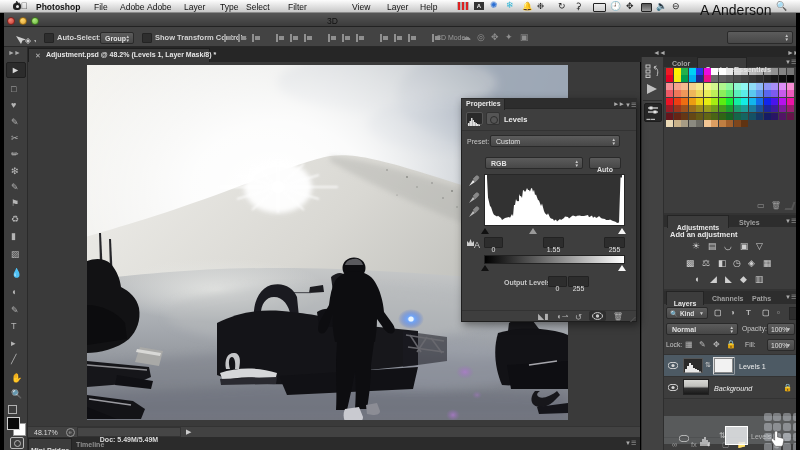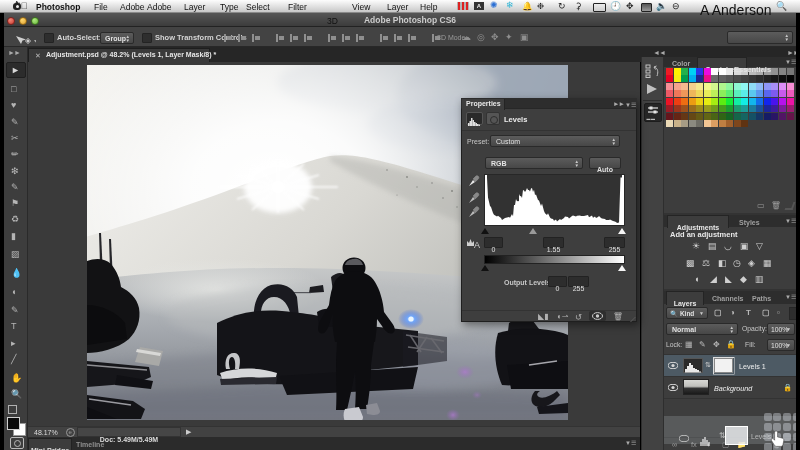--- a/index.html
+++ b/index.html
@@ -43,21 +43,20 @@
     <span style="position:absolute;left:626px;top:0.5px;font-size:9px;color:#222;z-index:52;">✥</span>
     <div style="position:absolute;left:641px;top:2.5px;width:9px;height:7px;border:1px solid #222;border-radius:1px;z-index:52;background:linear-gradient(#555,#999);"></div>
     <span style="position:absolute;left:656px;top:0.5px;font-size:9px;color:#222;z-index:52;">🔈</span>
     <span style="position:absolute;left:672px;top:0.5px;font-size:9px;color:#222;z-index:52;">⊖</span>
     <span style="position:absolute;left:700px;top:1.5px;font-size:14px;color:#111;z-index:52;">A Anderson</span>
     <span style="position:absolute;left:776px;top:0.5px;font-size:9px;color:#111;z-index:52;font-weight:bold;">🔍</span>
 <div style="position:absolute;left:0px;top:12px;width:800px;height:15px;background:linear-gradient(#565656,#3c3c3c);border-top:1px solid #6a6a6a;border-bottom:1px solid #222;box-sizing:border-box;z-index:40;"></div>
 <div style="position:absolute;left:7px;top:17px;width:6px;height:6px;background:radial-gradient(circle at 35% 30%,#f08878,#cc3a30);border-radius:50%;border:0.5px solid #7c201c;z-index:41;"></div>
 <div style="position:absolute;left:19px;top:17px;width:6px;height:6px;background:radial-gradient(circle at 35% 30%,#ffd86e,#e0a131);border-radius:50%;border:0.5px solid #8c6314;z-index:41;"></div>
 <div style="position:absolute;left:31px;top:17px;width:6px;height:6px;background:radial-gradient(circle at 35% 30%,#b0e880,#68b93c);border-radius:50%;border:0.5px solid #3c701c;z-index:41;"></div>
-<div style="position:absolute;left:330px;top:14.5px;width:160px;height:10px;text-align:center;font-size:8.5px;font-weight:bold;color:#ccc;z-index:41;">Adobe Photoshop CS6</div>
 <div style="position:absolute;left:0px;top:27px;width:800px;height:20px;background:#434343;border-bottom:1px solid #282828;box-sizing:border-box;z-index:40;"></div>
 <span style="position:absolute;left:14px;top:32px;z-index:41;"><svg width="22" height="11">
         <path d="M2,1 L7,9 L8.5,5.5 L12,4.5 Z" fill="#cfcfcf"></path>
         <path d="M14,3 L14,9 M11,6 L17,6 M12.5,4.5 L15.5,7.5 M12.5,7.5 L15.5,4.5" stroke="#cfcfcf" stroke-width="1"></path>
         <path d="M20,5 L23,5 L21.5,7.5 Z" fill="#aaa"></path>
       </svg></span>
     <div style="position:absolute;left:44px;top:33px;width:8px;height:8px;background:#2e2e2e;border:1px solid #232323;border-radius:1px;z-index:41;"></div>
     <span style="position:absolute;left:57px;top:33px;font-size:7.5px;font-weight:bold;color:#d6d6d6;z-index:41;">Auto-Select:</span>
     <div style="z-index:41;position:absolute;left:100px;top:31.5px;width:34px;height:12px;background:linear-gradient(#5c5c5c,#474747);border:1px solid #2a2a2a;border-radius:2px;box-sizing:border-box;">
       <span style="position:absolute;left:4px;top:0;line-height:11px;font-size:7px;color:#e2e2e2;font-weight:bold;white-space:nowrap;">Group</span>

